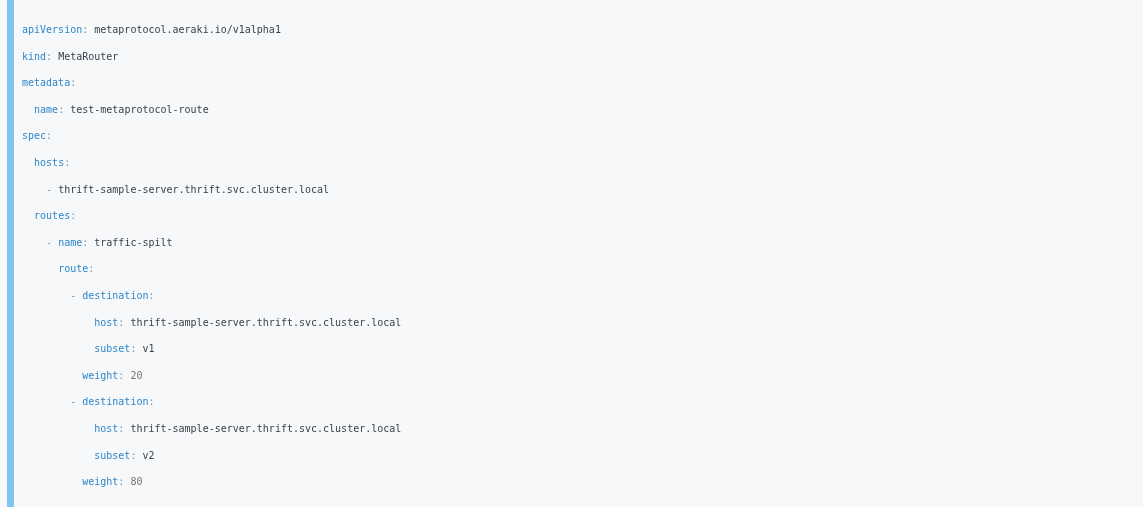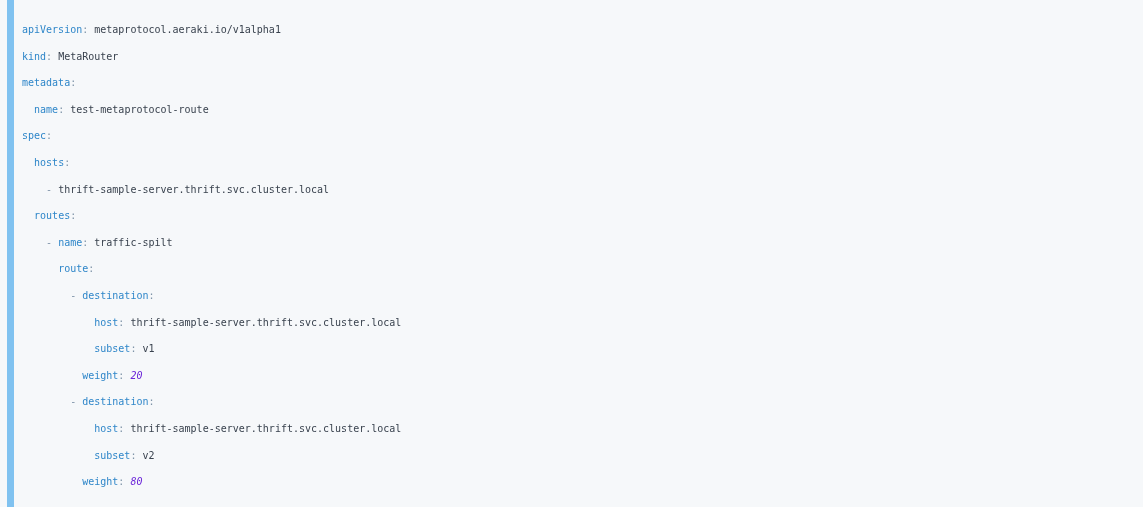--- a/index.html
+++ b/index.html
@@ -38,21 +38,21 @@
     line-height: 26.6px;
     white-space: pre;
     letter-spacing: 0px;
   }
   .ln {
     height: 26.6px;
     white-space: pre;
   }
   .k   { color: #2e86c9; }
   .v   { color: #39424e; }
-  .num { color: #6d28d9; font-style: italic; }
+  .num { color: #737373; }
   .p   { color: #7f94a8; }
   .ind { color: transparent; }
 </style>
 </head>
 <body>
 
 <div class="code-block">
   <div class="accent-bar"></div>
   <pre class="code-content" id="code-content"><div class="ln"><span class="k">apiVersion</span><span class="p">:</span><span class="v"> metaprotocol.aeraki.io/v1alpha1</span></div><div class="ln"><span class="k">kind</span><span class="p">:</span><span class="v"> MetaRouter</span></div><div class="ln"><span class="k">metadata</span><span class="p">:</span></div><div class="ln"><span class="ind">  </span><span class="k">name</span><span class="p">:</span><span class="v"> test-metaprotocol-route</span></div><div class="ln"><span class="k">spec</span><span class="p">:</span></div><div class="ln"><span class="ind">  </span><span class="k">hosts</span><span class="p">:</span></div><div class="ln"><span class="ind">    </span><span class="p">- </span><span class="v">thrift-sample-server.thrift.svc.cluster.local</span></div><div class="ln"><span class="ind">  </span><span class="k">routes</span><span class="p">:</span></div><div class="ln"><span class="ind">    </span><span class="p">- </span><span class="k">name</span><span class="p">:</span><span class="v"> traffic-spilt</span></div><div class="ln"><span class="ind">      </span><span class="k">route</span><span class="p">:</span></div><div class="ln"><span class="ind">        </span><span class="p">- </span><span class="k">destination</span><span class="p">:</span></div><div class="ln"><span class="ind">            </span><span class="k">host</span><span class="p">:</span><span class="v"> thrift-sample-server.thrift.svc.cluster.local</span></div><div class="ln"><span class="ind">            </span><span class="k">subset</span><span class="p">:</span><span class="v"> v1</span></div><div class="ln"><span class="ind">          </span><span class="k">weight</span><span class="p">:</span><span class="num"> 20</span></div><div class="ln"><span class="ind">        </span><span class="p">- </span><span class="k">destination</span><span class="p">:</span></div><div class="ln"><span class="ind">            </span><span class="k">host</span><span class="p">:</span><span class="v"> thrift-sample-server.thrift.svc.cluster.local</span></div><div class="ln"><span class="ind">            </span><span class="k">subset</span><span class="p">:</span><span class="v"> v2</span></div><div class="ln"><span class="ind">          </span><span class="k">weight</span><span class="p">:</span><span class="num"> 80</span></div></pre>
 </div>

